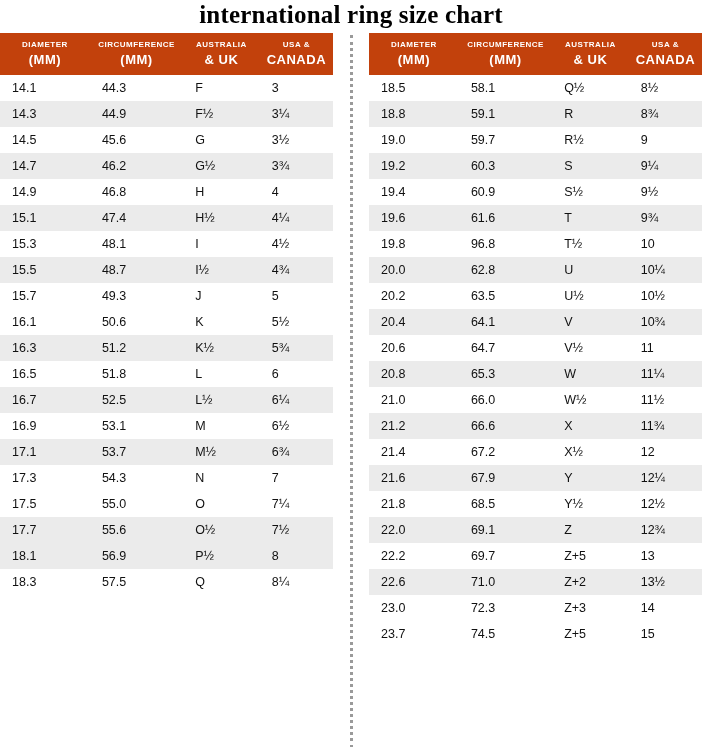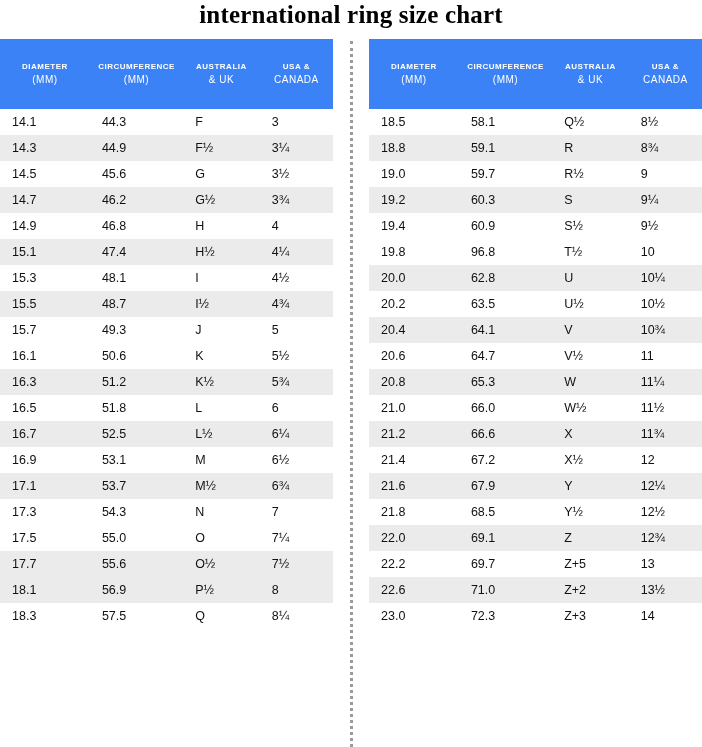--- a/index.html
+++ b/index.html
@@ -19,21 +19,21 @@
     height: 747px;
     position: relative;
     box-sizing: border-box;
   }
   .chart-title {
     text-align: center;
     font-family: "Liberation Serif", serif;
     font-weight: bold;
     font-size: 25px;
     letter-spacing: 0.2px;
-    margin: 1px 0 10px 0;
+    margin: 1px 0 4px 0;
     color: #000;
   }
   .tables {
     display: flex;
     flex-direction: row;
     align-items: flex-start;
     width: 702px;
     box-sizing: border-box;
   }
   .table-block {
@@ -52,36 +52,36 @@
     width: 0;
     border-left: 3px dotted #9a9a9a;
     height: 713px;
   }
   table {
     border-collapse: collapse;
     width: 333px;
     table-layout: fixed;
   }
   thead th {
-    background: #3b82f6;
+    background: #c2410c;
     color: #ffffff;
     font-size: 8px;
     font-weight: bold;
     letter-spacing: 0.5px;
     text-align: center;
-    padding: 23px 2px;
+    padding: 7px 2px;
     line-height: 1.35;
     height: 30px;
     box-sizing: border-box;
     text-transform: uppercase;
   }
   thead th .sub {
     display: block;
-    font-weight: normal;
-    font-size: 10px;
+    font-weight: bold;
+    font-size: 13px;
   }
   tbody td {
     font-size: 12.5px;
     padding: 6px 0 6px 12px;
     height: 26px;
     box-sizing: border-box;
     color: #111;
     white-space: nowrap;
   }
   tbody tr.odd td {
@@ -313,20 +313,26 @@
               <td>60.3</td>
               <td>S</td>
               <td>9¼</td>
             </tr>
             <tr class="odd">
               <td>19.4</td>
               <td>60.9</td>
               <td>S½</td>
               <td>9½</td>
             </tr>
+            <tr class="even">
+              <td>19.6</td>
+              <td>61.6</td>
+              <td>T</td>
+              <td>9¾</td>
+            </tr>
             <tr class="odd">
               <td>19.8</td>
               <td>96.8</td>
               <td>T½</td>
               <td>10</td>
             </tr>
             <tr class="even">
               <td>20.0</td>
               <td>62.8</td>
               <td>U</td>
@@ -403,18 +409,24 @@
               <td>71.0</td>
               <td>Z+2</td>
               <td>13½</td>
             </tr>
             <tr class="odd">
               <td>23.0</td>
               <td>72.3</td>
               <td>Z+3</td>
               <td>14</td>
             </tr>
+            <tr class="odd">
+              <td>23.7</td>
+              <td>74.5</td>
+              <td>Z+5</td>
+              <td>15</td>
+            </tr>
           </tbody>
       </table>
     </div>
 
   </div>
 </div>
 
 </body></html>

